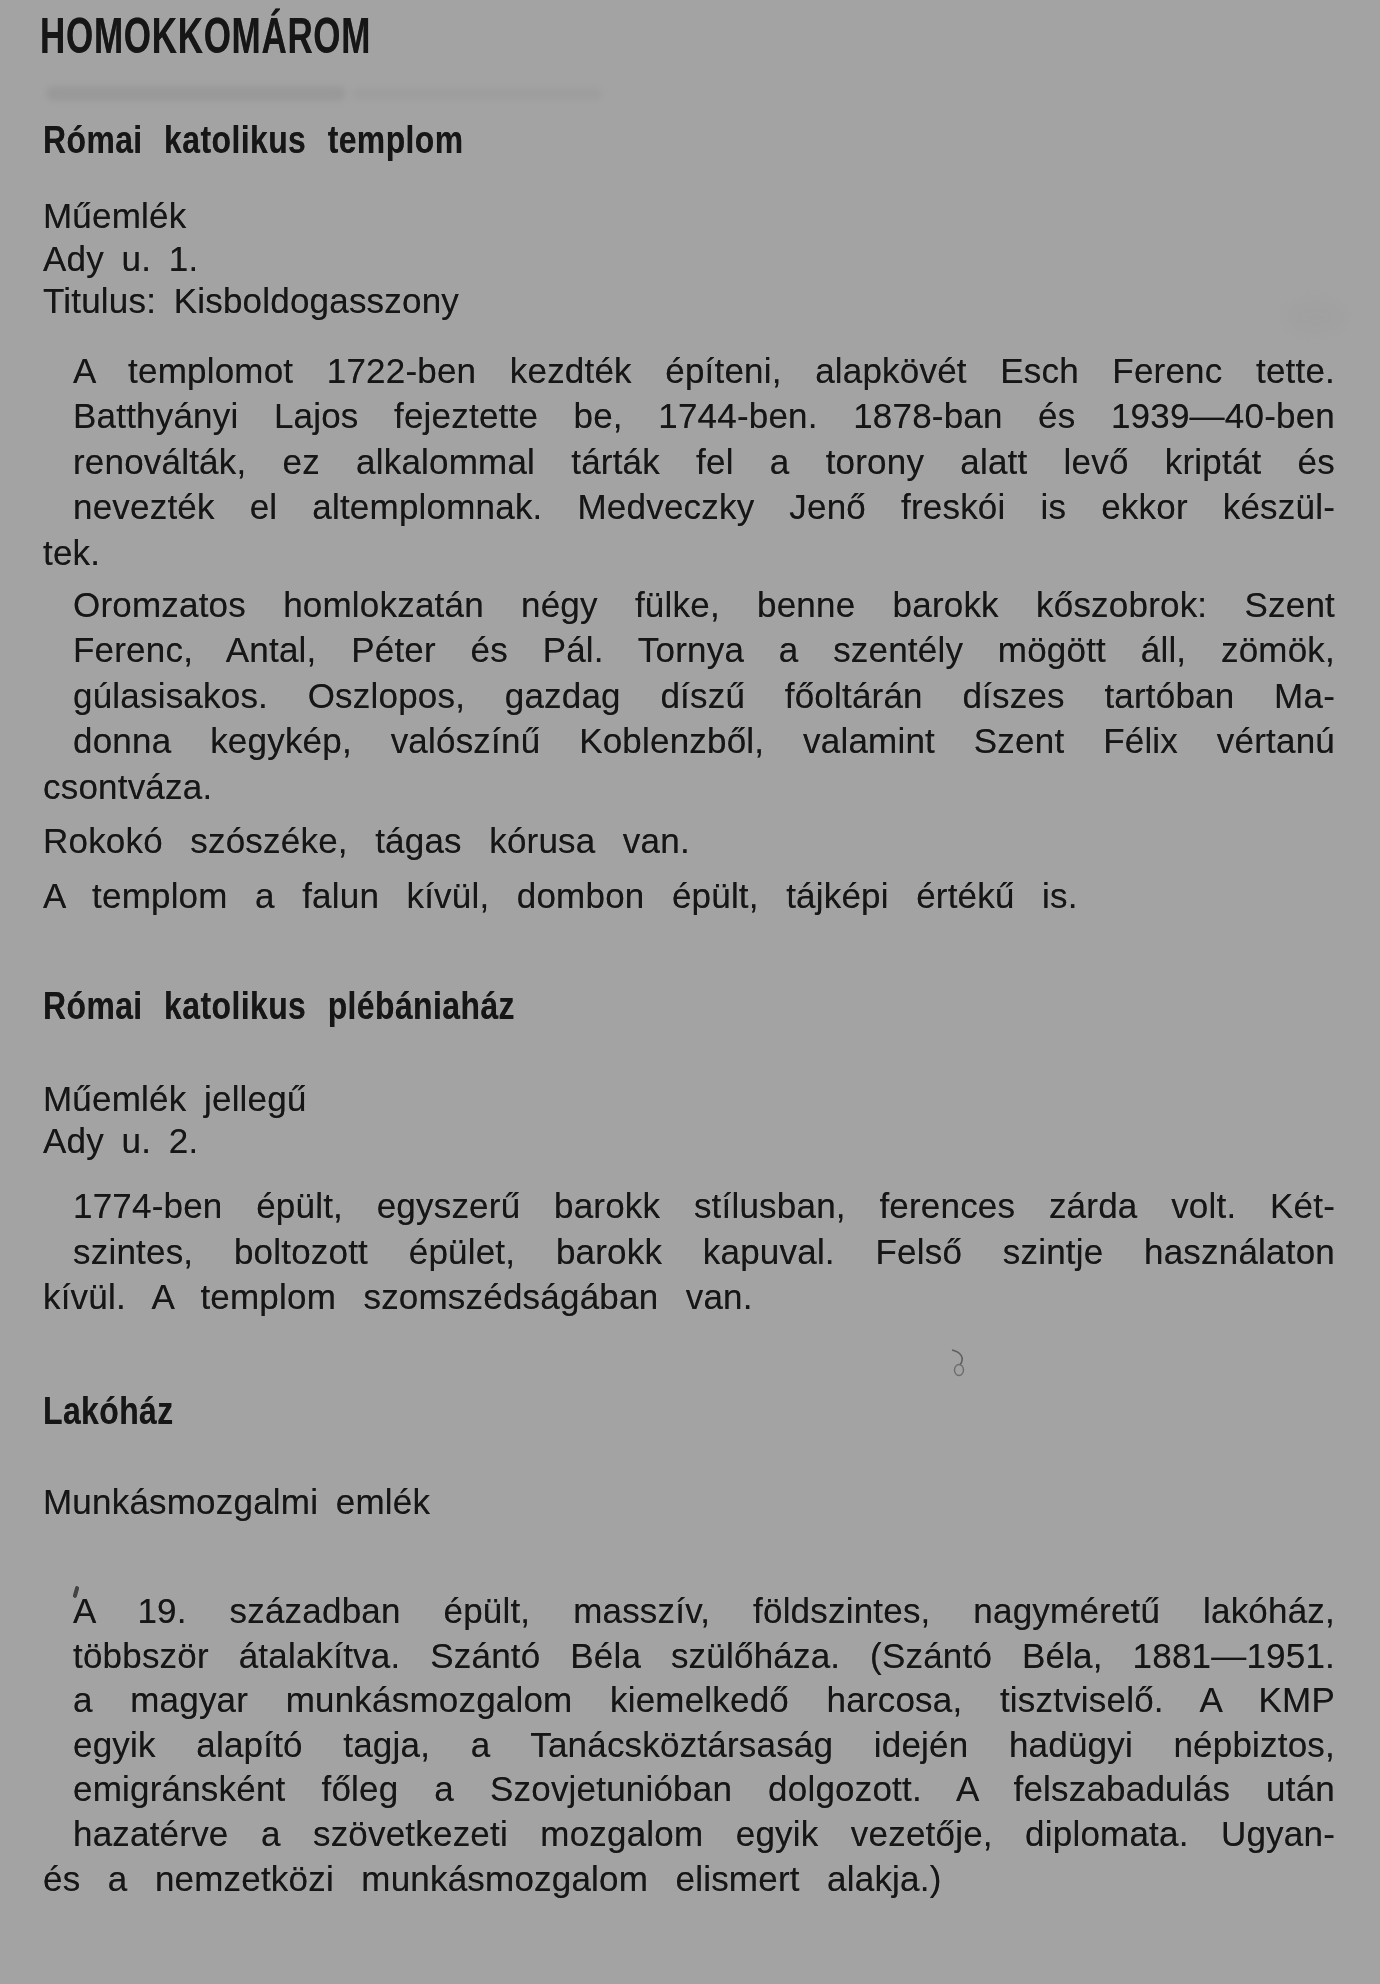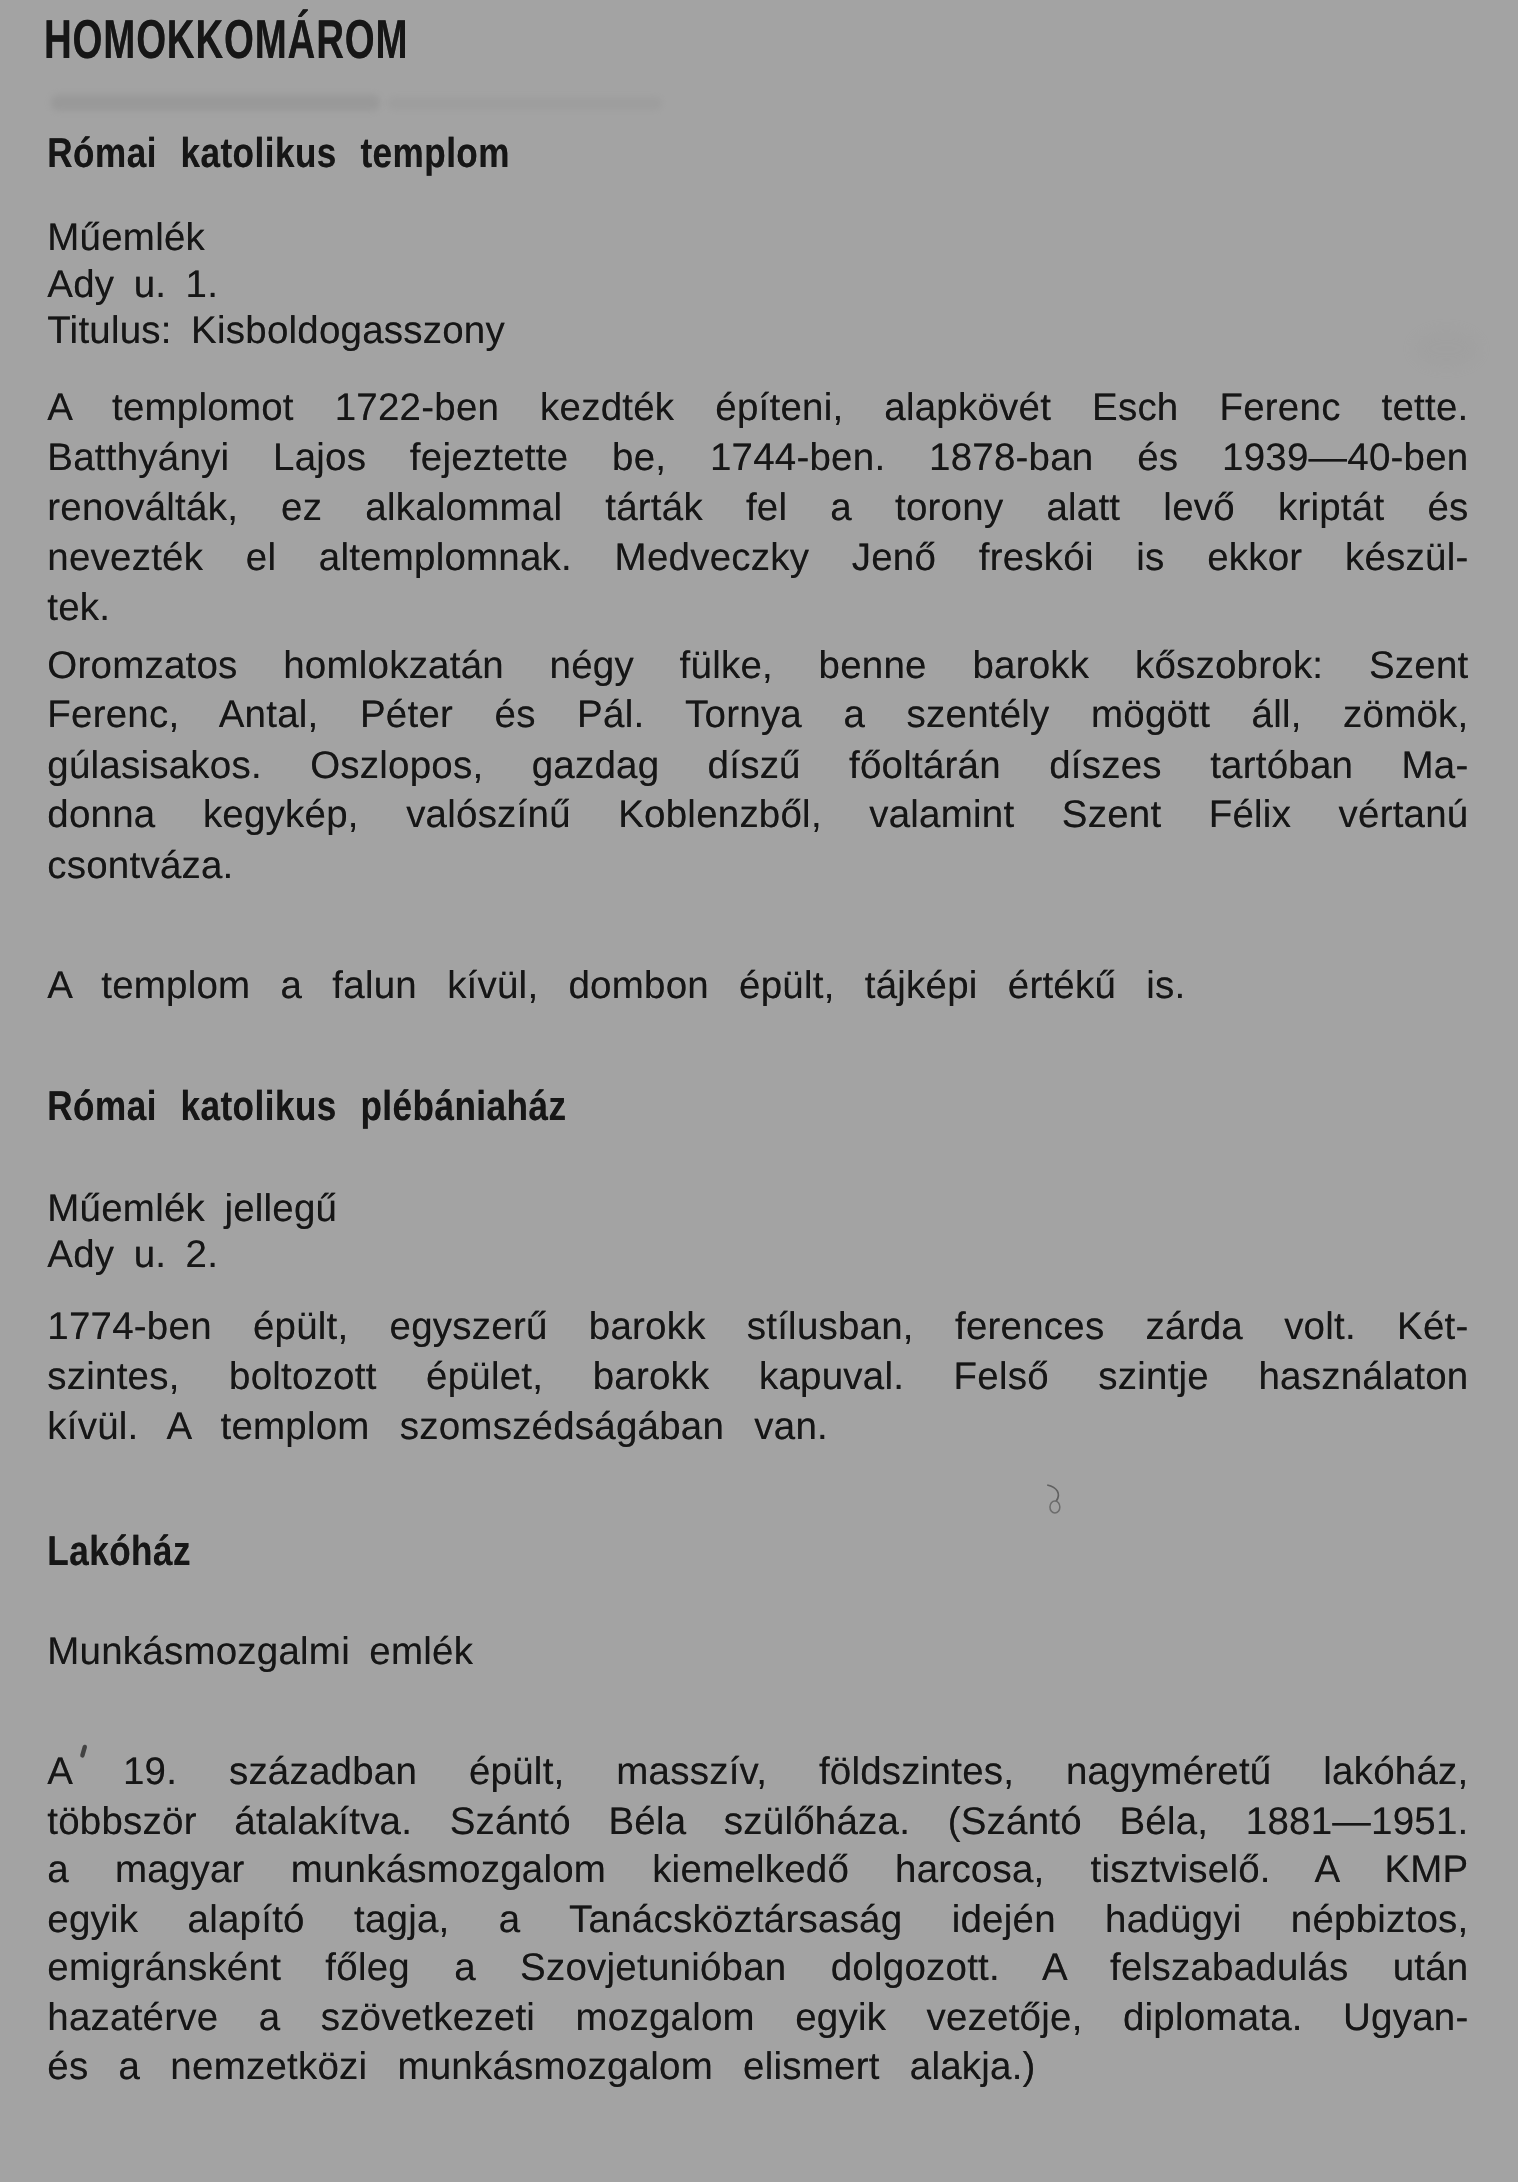--- a/index.html
+++ b/index.html
@@ -26,21 +26,21 @@
     transform:scaleX(.84);transform-origin:0 50%;
   }
   .meta{left:43px;font-size:35px;word-spacing:.22em;letter-spacing:.2px;}
   .m1{line-height:42.5px;}
   .m2{line-height:42px;margin-top:16px;}
   .para{left:43px;width:1292px;font-size:35px;letter-spacing:.2px;}
   .p1,.p2{line-height:45.4px;}
   .p3,.p4{line-height:45px;}
   .p5{line-height:45.5px;}
   .p6{line-height:44.6px;}
-  .jl{text-align:justify;text-align-last:justify;word-spacing:.08em;}
+  .jl{text-align:justify;text-align-last:justify;word-spacing:.08em;margin-left:30px;}
   .ll{text-align:left;word-spacing:.3em;}
   .wide{word-spacing:.5em;}
   
   .smear{background:#838383;filter:blur(3px);border-radius:10px;}
   .smudge{background:#8f8f8f;filter:blur(6px);border-radius:50%;}
   .tick{width:4px;height:12px;background:#2a2a2a;border-radius:2px;transform:rotate(16deg);}
   .speck svg{display:block;}
 </style>
 </head>
 <body>
@@ -69,20 +69,23 @@
   </div>
 
   <div class="abs para p2" style="top:582px">
     <div class="jl">Oromzatos homlokzatán négy fülke, benne barokk kőszobrok: Szent</div>
     <div class="jl">Ferenc, Antal, Péter és Pál. Tornya a szentély mögött áll, zömök,</div>
     <div class="jl">gúlasisakos. Oszlopos, gazdag díszű főoltárán díszes tartóban Ma-</div>
     <div class="jl">donna kegykép, valószínű Koblenzből, valamint Szent Félix vértanú</div>
     <div class="ll">csontváza.</div>
   </div>
 
+  <div class="abs para p3" style="top:818px">
+    <div class="ll wide">Rokokó szószéke, tágas kórusa van.</div>
+  </div>
 
   <div class="abs para p4" style="top:873px">
     <div class="ll wide">A templom a falun kívül, dombon épült, tájképi értékű is.</div>
   </div>
 
   <div class="abs smudge" style="left:1285px;top:300px;width:60px;height:34px;opacity:.12;"></div>
 
   <div class="abs h" style="top:986px">Római katolikus plébániaház</div>
 
   <div class="abs meta m2" style="top:1062px">

